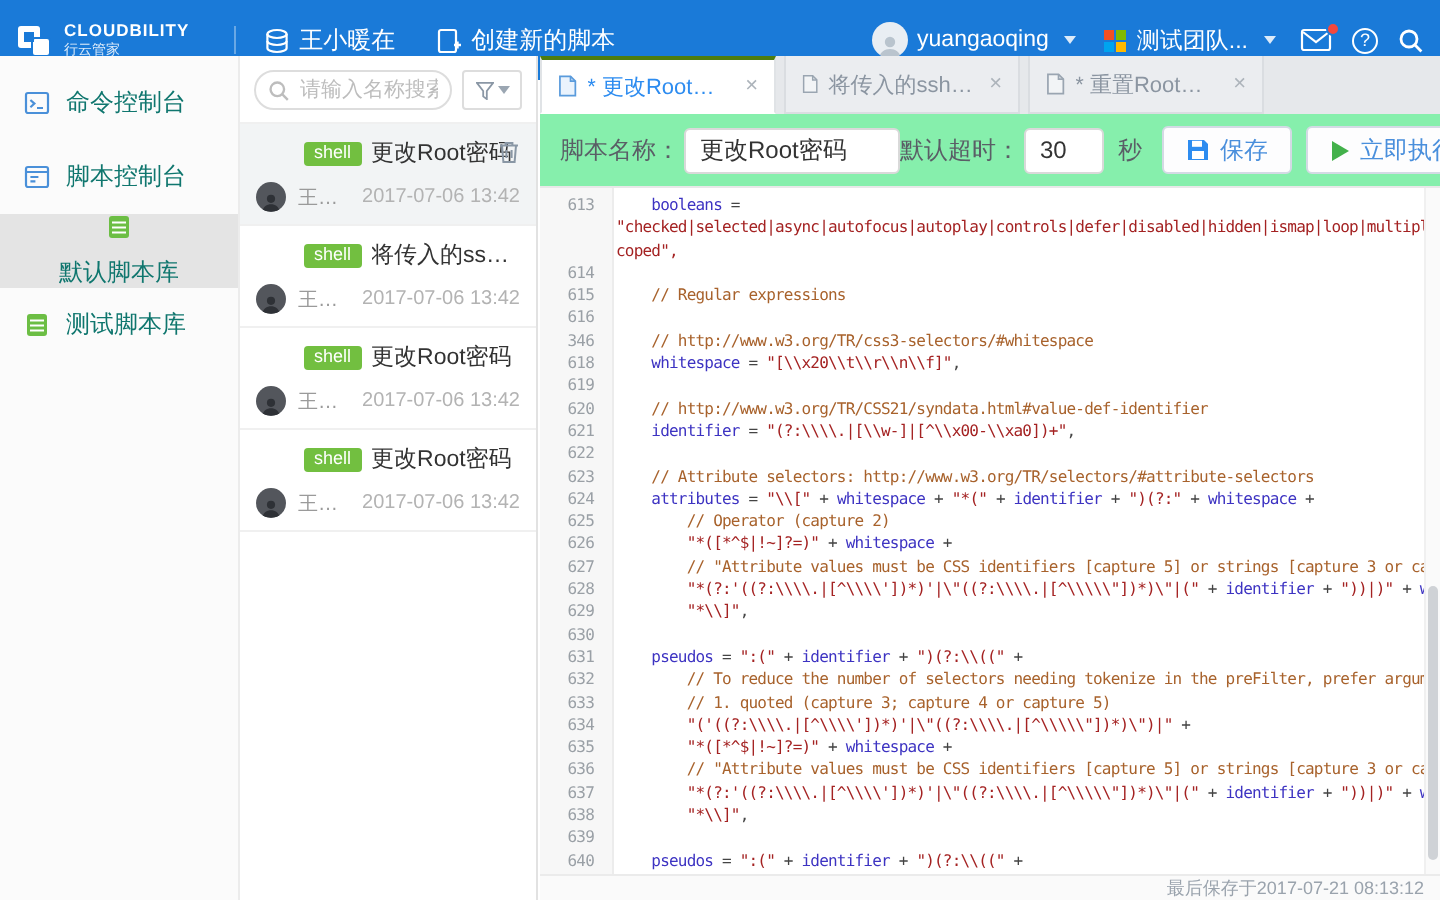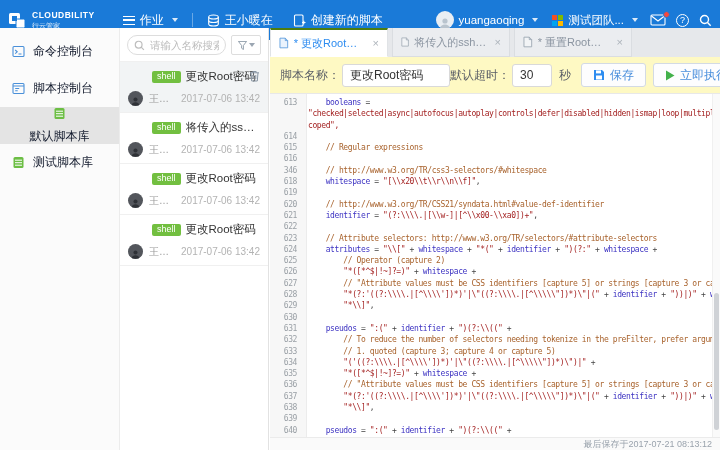--- a/index.html
+++ b/index.html
@@ -22,21 +22,21 @@
   .team-grid { display:grid; grid-template-columns:5px 5px; grid-template-rows:5px 5px; gap:1px; }
   .team-grid i { display:block; }
   .icon-btn { position:relative; display:flex; align-items:center; }
   .badge-dot { position:absolute; top:-3px; right:-4px; width:7px; height:7px; border-radius:50%; background:#f5483d; border:1px solid #1a7ad8; }
   .help-circ { width:13px; height:13px; border:1.2px solid #fff; border-radius:50%; font-size:9px; display:flex; align-items:center; justify-content:center; color:#fff; }
   .burger { display:inline-block; width:12px; height:9px; border-top:1.5px solid #fff; border-bottom:1.5px solid #fff; position:relative; }
   .burger::after { content:""; position:absolute; left:0; right:0; top:2.5px; height:1.5px; background:#fff; }
 
   
   .sidebar { position:absolute; top:28px; left:0; width:120px; bottom:0; background:#fbfbfb; border-right:1px solid #ececec; padding-top:5px; }
-  .side-item { display:flex; align-items:center; gap:8px; height:37px; padding:0 12px; color:#0f172a; cursor:pointer; }
+  .side-item { display:flex; align-items:center; gap:8px; height:37px; padding:0 12px; color:#0f766e; cursor:pointer; }
   .side-item.active { background:#e4e4e4;flex-direction:column; }
 
   
   .list-col { position:absolute; top:28px; left:120px; width:149px; bottom:0; background:#fff; border-right:1px solid #e2e2e2; }
   .search-row { display:flex; align-items:center; gap:5px; padding:7px 7px 6px 7px; border-bottom:1px solid #f0f0f0; }
   .search-box { position:relative; flex:1; }
   .search-box input { width:100%; height:20px; border:1px solid #ddd; border-radius:10px; padding:0 6px 0 22px; font-size:10.5px; color:#666; outline:none; background:#fff; }
   .search-box input::placeholder { color:#bdbdbd; }
   .search-box .mag { position:absolute; left:7px; top:4.5px; }
   .filter-btn { width:30px; height:20px; border:1px solid #ddd; border-radius:2px; background:#fff; display:flex; align-items:center; justify-content:center; gap:2px; color:#8a97a5; cursor:pointer; }
@@ -52,21 +52,21 @@
   .trash { position:absolute; right:8px; top:8px; }
 
   
   .main { position:absolute; top:28px; left:270px; right:0; bottom:0; display:flex; flex-direction:column; }
   .tabstrip { height:29px; background:#e6e8eb; display:flex; align-items:stretch; gap:4px; padding:0; flex:none; }
   .tab { display:flex; align-items:center; gap:5px; padding:0 8px; font-size:11px; color:#8b95a1; background:#ebedf0; border:1px solid #dadde1; border-top-width:0; cursor:pointer; max-width:118px; }
   .tab.active { background:#fff; color:#2d8cf0; border-top:2px solid #4d7c0f; border-bottom-color:#fff; border-left-color:#e0e3e6; border-right-color:#e0e3e6; }
   .tab-label { white-space:nowrap; overflow:hidden; text-overflow:ellipsis; max-width:78px; }
   .tab-close { color:#adb4bb; font-size:11px; margin-left:2px; line-height:1; }
 
-  .formrow { height:37px; background:#fef9c3; border-bottom:1px solid #e8e8e8; display:flex; align-items:center; padding:0 10px; flex:none; }
+  .formrow { height:37px; background:#86efac; border-bottom:1px solid #e8e8e8; display:flex; align-items:center; padding:0 10px; flex:none; }
   .f-label { color:#5a5e66; font-size:12px; white-space:nowrap; }
   .f-input { height:23px; border:1px solid #d9d9d9; border-radius:3px; font-size:12px; color:#333; padding:0 7px; outline:none; }
   .name-input { width:108px; margin-left:2px; }
   .timeout-input { width:40px; margin-left:2px; text-align:left; }
   .unit { margin:0 10px 0 7px; color:#5a5e66; }
   .btn { height:24px; border:1px solid #d3dae4; border-radius:3px; background:#fdfdfe; color:#4a8fdc; font-size:12px; display:flex; align-items:center; gap:5px; padding:0 11px; cursor:pointer; white-space:nowrap; }
   .btn + .btn { margin-left:7px; }
   .gap-mid { width:26px; }
 
   
@@ -99,25 +99,20 @@
             <rect x="1" y="2" width="11" height="11" rx="1.5" fill="#fff"></rect>
             <rect x="8" y="8" width="9" height="9" rx="1.5" fill="#fff" stroke="#1a7ad8" stroke-width="1"></rect>
             <rect x="4" y="5" width="5" height="5" fill="#1a7ad8"></rect>
           </svg>
       </span>
       <span class="brand-txt">
         <div class="brand-name">CLOUDBILITY</div>
         <div class="brand-sub">行云管家</div>
       </span>
     </div>
-    <div class="nav-item">
-      <span class="burger"></span>
-      <span>作业</span>
-      <span class="caret"></span>
-    </div>
     <div class="nav-divider"></div>
     <div class="nav-item">
       <span>
         <svg width="13" height="13" viewBox="0 0 13 13" fill="none" stroke="#fff" stroke-width="1.1">
             <ellipse cx="6.5" cy="3" rx="4.8" ry="2"></ellipse>
             <path d="M1.7 3v7c0 1.1 2.1 2 4.8 2s4.8-.9 4.8-2V3"></path>
             <path d="M1.7 6.5c0 1.1 2.1 2 4.8 2s4.8-.9 4.8-2"></path>
           </svg>
       </span>
       <span>王小暖在</span>

